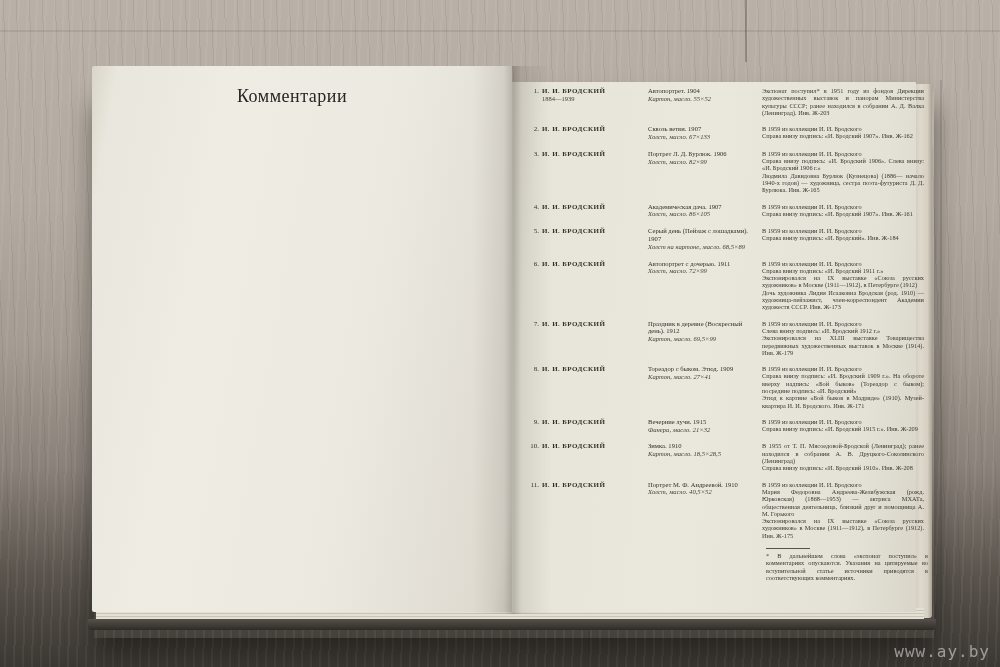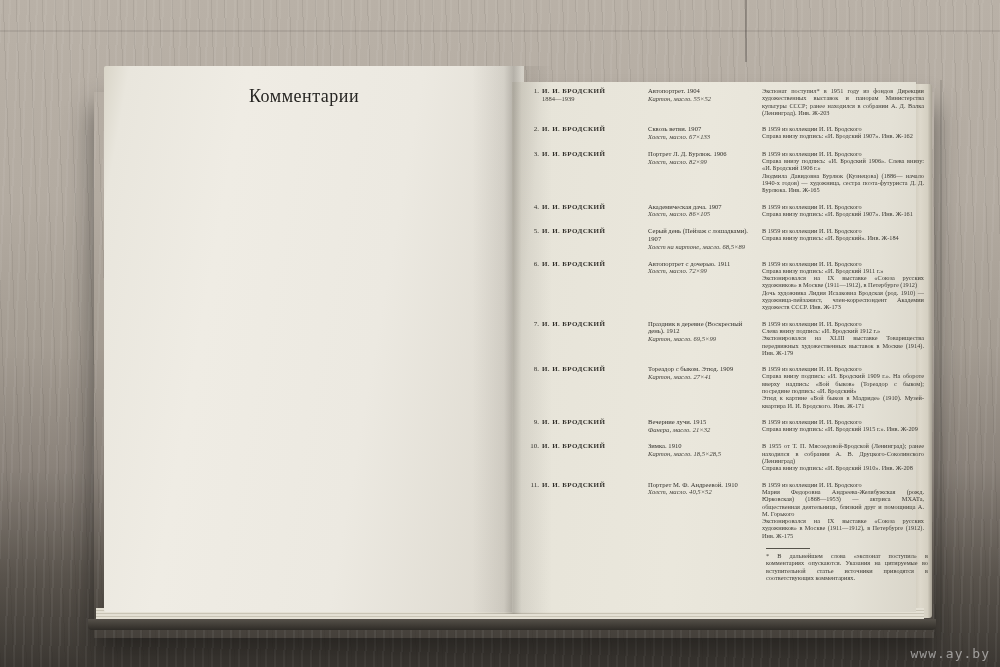--- a/index.html
+++ b/index.html
@@ -21,21 +21,21 @@
     box-shadow:0 14px 26px rgba(0,0,0,0.45);}
   .fore-edge{position:absolute;left:826px;top:20px;width:18px;height:534px;
     background:linear-gradient(90deg,#cfcabc 0%,#ded9cc 35%,#d5d0c2 75%,#a8a295 100%);
     border-radius:0 3px 3px 0;}
   .stack-bottom{position:absolute;left:8px;top:544px;width:828px;height:13px;
     background:repeating-linear-gradient(180deg,#e4e0d4 0 2px,#c9c4b5 2px 3px);}
   .cover{position:absolute;left:0;top:555px;width:848px;height:11px;
     background:linear-gradient(180deg,#56514a 0%,#3f3b35 60%,#2e2b27 100%);
     border-radius:0 0 4px 4px;}
   .page{position:absolute;}
-  .page-left{left:16px;top:2px;width:420px;height:546px;
+  .page-left{left:4px;top:2px;width:420px;height:546px;
     background:linear-gradient(100deg,#d9d5c8 0%,#e9e6dd 5%,#efece4 28%,#ece9e1 62%,#ddd9cf 96%,#cfcbc0 100%);
     border-radius:2px 0 0 2px;}
   .page-right{left:424px;top:18px;width:404px;height:530px;
     background:linear-gradient(95deg,#d8d4c8 0%,#e7e4d9 7%,#eae7dc 45%,#e4e1d6 85%,#d9d5c9 100%);}
   .spine-shade{position:absolute;left:384px;top:2px;width:80px;height:548px;pointer-events:none;
     background:linear-gradient(90deg,rgba(0,0,0,0) 0%,rgba(60,55,48,0.10) 40%,rgba(60,55,48,0.28) 52%,rgba(60,55,48,0.10) 62%,rgba(0,0,0,0) 100%);}
 
   
   .lp-title{position:absolute;left:145px;top:20px;font-size:18px;letter-spacing:0.5px;color:#262522;}
 
@@ -49,21 +49,21 @@
   .c2{width:108px;flex:none;font-size:6.6px;line-height:7.8px;padding-right:6px;}
   .c2 .medium{font-style:italic;color:#403e38;}
   .c3{width:162px;flex:none;font-size:6.3px;line-height:7.3px;text-align:justify;
       white-space:pre-line;color:#3a3832;}
   .footnote{margin-left:240px;width:162px;font-size:6.3px;line-height:7.4px;
       text-align:justify;color:#3a3832;padding-top:4px;position:relative;margin-top:4px;}
   .footnote::before{content:"";position:absolute;left:0;top:0;width:44px;height:1px;background:#55524a;}
 
   
   .watermark{position:absolute;right:10px;bottom:6px;font-family:"DejaVu Sans Mono",monospace;
-    font-size:13px;color:rgba(235,235,235,0.55);letter-spacing:1px;}
+    font-size:16px;color:rgba(235,235,235,0.55);letter-spacing:1px;}
 </style>
 </head>
 <body>
 
 <div class="seam v" style="left:745px;top:0;height:62px;"></div>
 <div class="seam v" style="left:940px;top:80px;height:560px;opacity:.5;"></div>
 <div class="seam v" style="left:588px;top:620px;height:47px;"></div>
 <div class="seam h" style="left:0;top:30px;opacity:.35;"></div>
 
 <div class="book">

